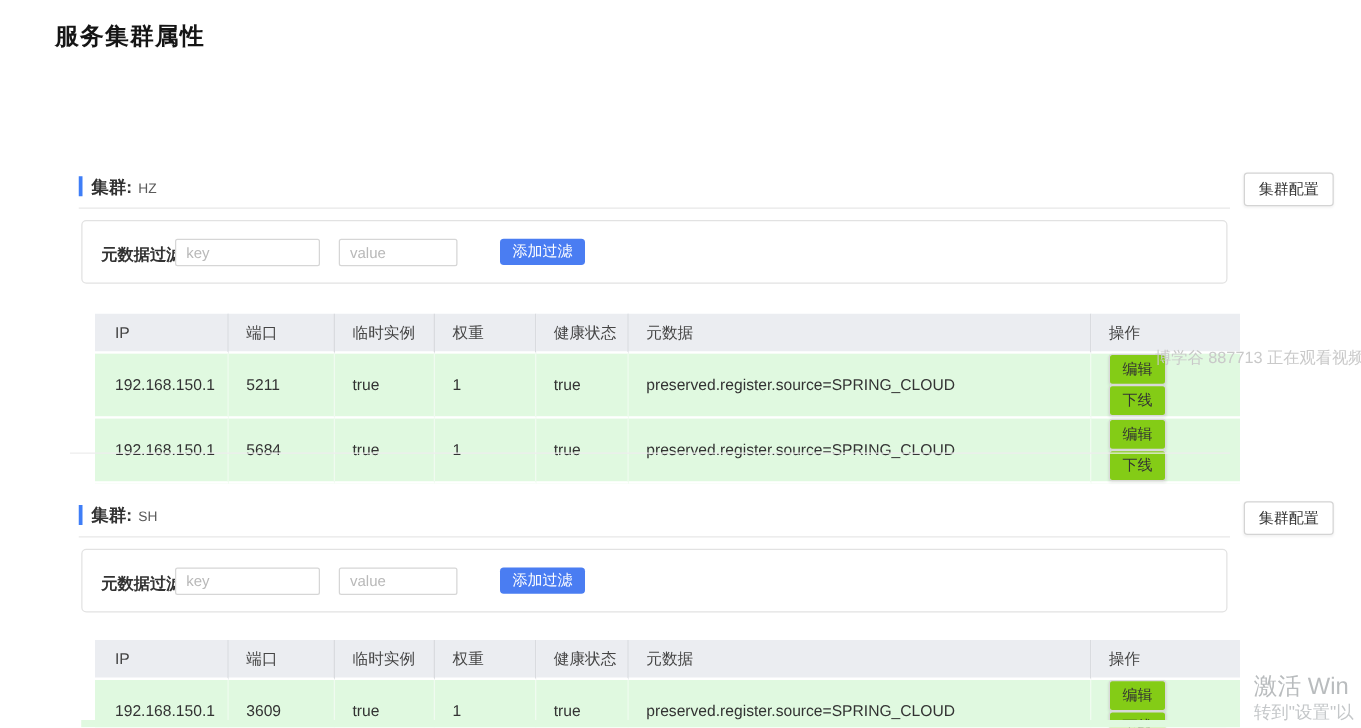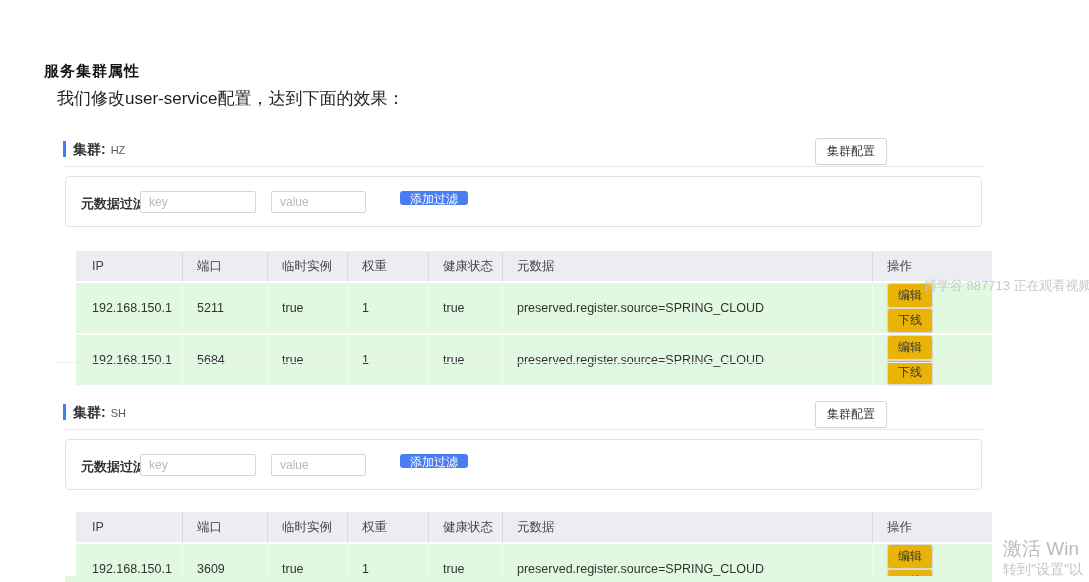--- a/index.html
+++ b/index.html
@@ -3,28 +3,28 @@
 <meta charset="utf-8">
 <style>
   * { margin:0; padding:0; box-sizing:border-box; }
   html,body { background:#fff; }
   .page {
     position:relative; width:1089px; height:582px; overflow:hidden;
     background:#ffffff; font-family:"Liberation Sans", sans-serif; color:#333;
   }
   .page-title {
     position:absolute; left:44px; top:16px;
-    font-size:15px; font-weight:bold; color:#151515; letter-spacing:1px;margin-top:46px;
+    font-size:19px; font-weight:bold; color:#151515; letter-spacing:1px;
   }
   .intro-text {
     position:absolute; left:57px; top:87px;
     font-size:17px; color:#1f1f1f;
   }
   
-  .cluster-header { position:absolute; left:63px; width:824px; height:24px; }
+  .cluster-header { position:absolute; left:63px; width:1004px; height:24px; }
   .cluster-marker { position:absolute; left:0; top:2px; width:3px; height:16px; background:#3f7ef7; }
   .cluster-label { position:absolute; left:10px; top:2px; font-size:14px; color:#333; font-weight:bold; }
   .cluster-name { font-size:11px; font-weight:normal; color:#5a5a5a; margin-left:5px; }
   .config-btn {
     position:absolute; right:0; top:-1px;
     background:#fff; border:1px solid #d4d4d4; border-radius:3px;
     font-size:12px; color:#333; padding:4px 11px; cursor:pointer;
     font-family:"Liberation Sans", sans-serif;
     box-shadow:0 1px 2px rgba(0,0,0,.05);
   }
@@ -38,21 +38,21 @@
   .filter-label { position:absolute; left:15px; top:18px; font-size:13px; font-weight:bold; color:#333; }
   .filter-input {
     position:absolute; top:14px; height:22px; border:1px solid #d6d6d6; border-radius:2px;
     font-size:12px; color:#333; padding:0 8px; outline:none;
     font-family:"Liberation Sans", sans-serif;
   }
   .filter-input::placeholder { color:#b9b9b9; }
   .key-input { left:74px; width:116px; }
   .value-input { left:205px; width:95px; }
   .add-filter-btn {
-    position:absolute; left:334px; top:14px; height:14px;
+    position:absolute; left:334px; top:14px; height:21px;
     background:#4a7df2; color:#fff; border:none; border-radius:3px;
     font-size:12px; padding:0 10px; cursor:pointer;
     font-family:Liberation Sans, sans-serif;
   }
   
   .instance-table {
     position:absolute; left:76px; width:916px;
     border-collapse:separate; border-spacing:0; table-layout:fixed;
     font-size:12.5px; color:#333;margin-top:14px;
   }
@@ -61,21 +61,21 @@
     padding:0 0 0 14px; color:#454545; border-bottom:2px solid #ffffff;
   }
   .instance-table th:not(:last-child) { border-right:1px solid #d9dbdf; }
   .instance-table td {
     background:#e0f9e0; height:42px; padding:0 0 0 14px;
     border-bottom:2px solid #ffffff;
   }
   .instance-table td:not(:last-child) { border-right:1px solid #f0fbf0; }
   .instance-table th.col-ip, .instance-table td.col-ip { padding-left:16px; }
   .row-btn {
-    background:#eab308; border:1px solid #d9d9d9; border-radius:3px;
+    background:#84cc16; border:1px solid #d9d9d9; border-radius:3px;
     font-size:12px; color:#333; padding:3px 10px; cursor:pointer;
     font-family:"Liberation Sans", sans-serif;
     box-shadow:0 1px 2px rgba(0,0,0,.07); margin-right:9px;
   }
   .partial-row-strip { position:absolute; left:65px; width:916px; height:6px; background:#e0f9e0; }
   
   .viewer-watermark {
     position:absolute; left:924px; top:277px; width:200px;
     font-size:13px; color:#c9c9c9; white-space:nowrap; z-index:5;
   }
@@ -87,21 +87,20 @@
     position:absolute; left:1003px; top:561px; width:120px;
     font-size:14px; color:#c4c7c9; white-space:nowrap;
   }
 </style>
 </head>
 <body>
 
 <div class="page">
 
   <div class="page-title">服务集群属性</div>
-  <div class="intro-text">我们修改user-service配置，达到下面的效果：</div>
 
   <div class="cluster-header" style="top:139px;">
     <div class="cluster-marker"></div>
     <div class="cluster-label">
       <span>集群:</span><span class="cluster-name">HZ</span>
     </div>
     <button class="config-btn">集群配置</button>
   </div>
   <div class="section-rule" style="top:166px;"></div>
 

